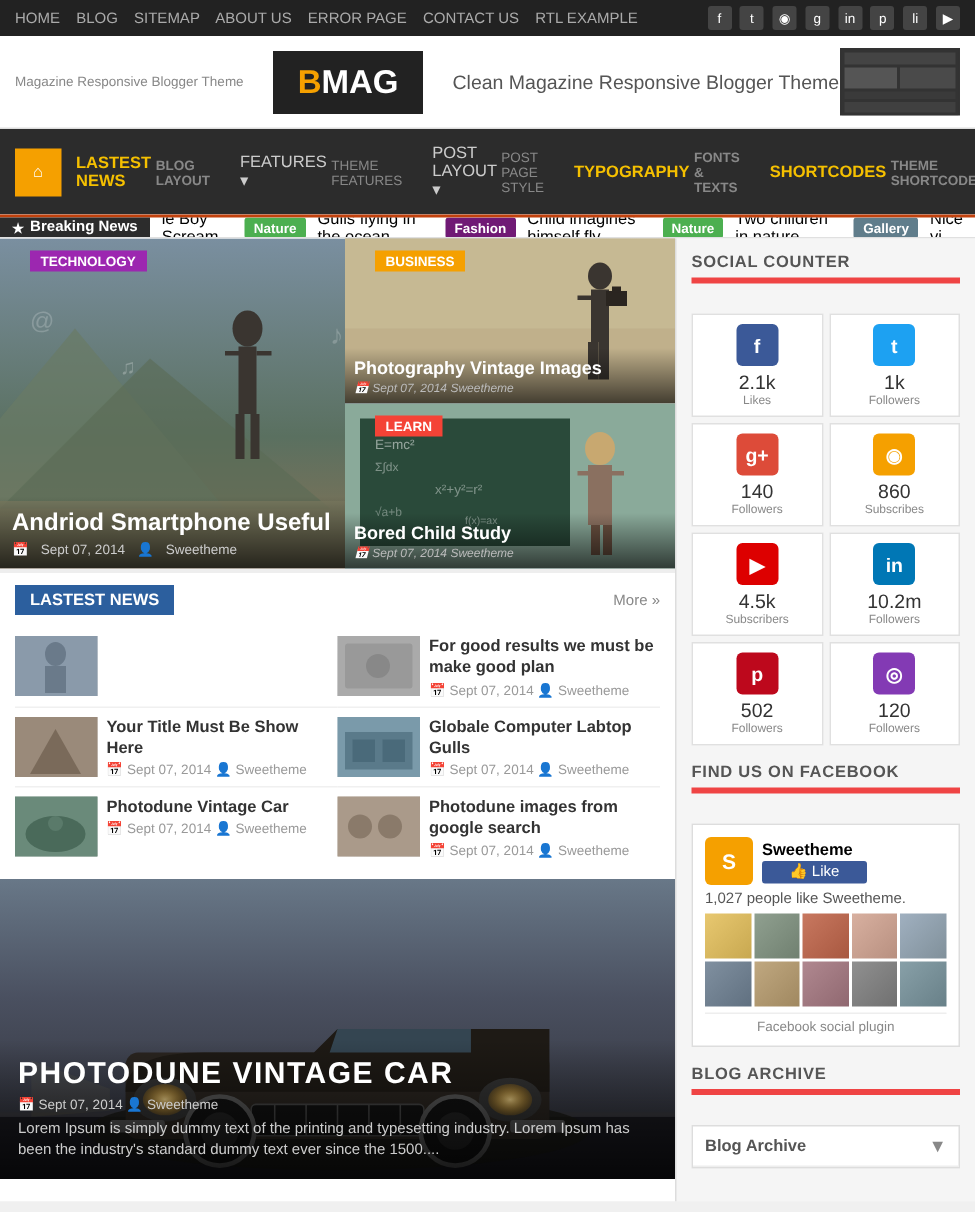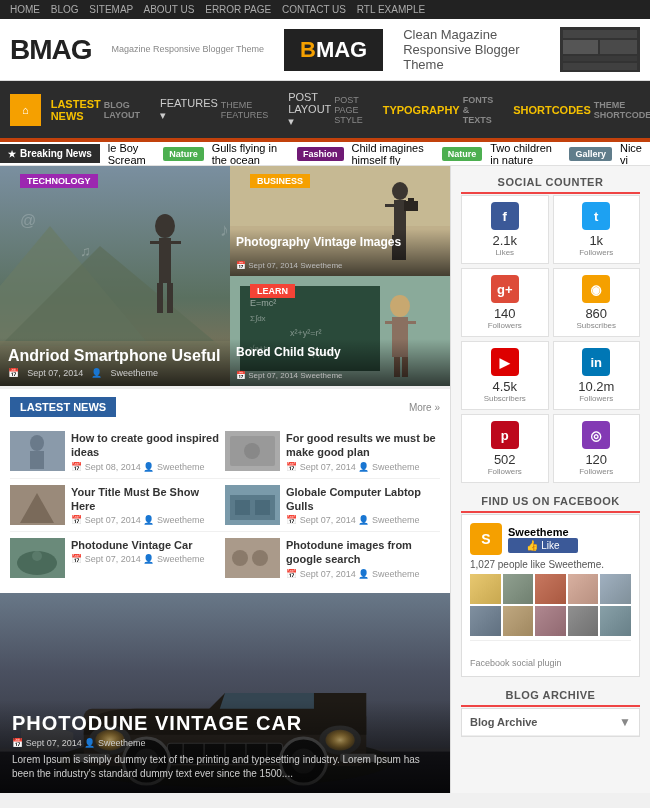--- a/index.html
+++ b/index.html
@@ -22,21 +22,21 @@
 
     
     .main-nav { background: #2c2c2c; display: flex; align-items: center; padding: 0 10px; }
     .main-nav a { color: #ccc; text-decoration: none; padding: 10px 10px; font-size: 11px; display: flex; align-items: center; gap: 3px; }
     .main-nav a.active { color: #fff; font-weight: bold; }
     .main-nav a .nav-sub { font-size: 9px; color: #888; display: block; }
     .nav-home { background: #f5a000; padding: 10px 12px !important; color: #fff !important; }
     .nav-yellow { color: #f5c000 !important; font-weight: bold; }
 
     
-    .breaking-news { background: #fff; border-top: 4px solid #c2410c; border-bottom: 1px solid #e0e0e0; display: flex; align-items: center; padding: 4px 0; overflow: hidden; height: 28px; }
+    .breaking-news { background: #fff; border-top: 2px solid #c2410c; border-bottom: 1px solid #e0e0e0; display: flex; align-items: center; padding: 4px 0; overflow: hidden; height: 16px; }
     .breaking-label { background: #2c2c2c; color: #fff; font-size: 10px; font-weight: bold; padding: 4px 8px; white-space: nowrap; display: flex; align-items: center; gap: 4px; }
     .breaking-label::before { content: '★'; font-size: 9px; }
     .breaking-ticker { display: flex; align-items: center; overflow: hidden; flex: 1; padding: 0 8px; gap: 8px; font-size: 11px; }
     .tag { padding: 2px 6px; color: #fff; font-size: 9px; font-weight: bold; border-radius: 2px; }
     .tag.nature { background: #4caf50; }
     .tag.gallery { background: #607d8b; }
 
     
     .content-wrapper { display: flex; gap: 0; }
     .main-content { flex: 1; background: #fff; }
@@ -49,21 +49,21 @@
     .featured-right { width: 220px; display: flex; flex-direction: column; }
     .featured-right-top { height: 110px; background: linear-gradient(135deg, #a0956e 0%, #c8b896 100%); position: relative; overflow: hidden; }
     .featured-right-bottom { height: 110px; background: linear-gradient(135deg, #5a7a8a 0%, #8aaa9a 100%); position: relative; overflow: hidden; }
 
     .article-overlay { position: absolute; bottom: 0; left: 0; right: 0; padding: 8px; background: linear-gradient(transparent, rgba(0,0,0,0.7)); }
     .article-overlay h3 { color: #fff; font-size: 16px; font-weight: bold; line-height: 1.2; }
     .article-meta { color: #ccc; font-size: 9px; margin-top: 3px; display: flex; gap: 8px; }
 
     .article-overlay-sm { position: absolute; bottom: 0; left: 0; right: 0; padding: 6px; background: linear-gradient(transparent, rgba(0,0,0,0.65)); }
     .article-overlay-sm h4 { color: #fff; font-size: 12px; font-weight: bold; }
-    .article-meta-sm { color: #bbb; font-size: 8px; margin-top: 12px; }
+    .article-meta-sm { color: #bbb; font-size: 8px; margin-top: 2px; font-style: italic; }
 
     .cat-badge { display: inline-block; padding: 2px 7px; font-size: 9px; font-weight: bold; color: #fff; position: absolute; top: 8px; left: 20px; z-index: 2; }
     .cat-tech { background: #9c27b0; }
     .cat-biz { background: #f5a000; }
     .cat-learn { background: #f44336; }
 
     
     .latest-news { padding: 8px 10px; background: #fff; border-top: 3px solid #eee; }
     .section-header { display: flex; align-items: center; justify-content: space-between; margin-bottom: 8px; }
     .section-title { background: #2c5f9e; color: #fff; font-size: 11px; font-weight: bold; padding: 4px 10px; }
@@ -85,21 +85,21 @@
     .vintage-car { position: relative; height: 200px; overflow: hidden; background: linear-gradient(180deg, #6a7a8a 0%, #4a5a6a 30%, #2a3a4a 100%); }
     .car-overlay { position: absolute; bottom: 0; left: 0; right: 0; padding: 12px; background: linear-gradient(transparent, rgba(0,0,0,0.75)); }
     .car-title { color: #fff; font-size: 20px; font-weight: bold; letter-spacing: 1px; }
     .car-meta { color: #ccc; font-size: 9px; margin-top: 3px; }
     .car-desc { color: #ccc; font-size: 10px; margin-top: 5px; line-height: 1.4; }
     .nav-arrows { position: absolute; top: 8px; left: 8px; display: flex; gap: 2px; }
     .arrow-btn { width: 22px; height: 22px; background: rgba(255,255,255,0.2); color: #fff; border: none; cursor: pointer; font-size: 12px; display: flex; align-items: center; justify-content: center; }
 
     
     .sidebar-section { margin-bottom: 12px; }
-    .sidebar-title { font-size: 11px; font-weight: bold; color: #555; border-bottom: 2px solid #ef4444; padding-bottom: 4px; margin-bottom: 1px; text-transform: uppercase; letter-spacing: 0.5px; text-align: center; }
+    .sidebar-title { font-size: 11px; font-weight: bold; color: #555; border-bottom: 4px solid #ef4444; padding-bottom: 4px; margin-bottom: 20px; text-transform: uppercase; letter-spacing: 0.5px; }
     
     
     .social-grid { display: grid; grid-template-columns: 1fr 1fr; gap: 4px; }
     .social-item { background: #fff; border: 1px solid #e0e0e0; padding: 6px; text-align: center; }
     .social-icon { width: 28px; height: 28px; border-radius: 4px; margin: 0 auto 3px; display: flex; align-items: center; justify-content: center; color: #fff; font-size: 13px; font-weight: bold; }
     .si-fb { background: #3b5998; }
     .si-tw { background: #1da1f2; }
     .si-gp { background: #dd4b39; }
     .si-yt-sub { background: #f5a000; }
     .si-yt { background: #dd0000; }
@@ -121,47 +121,54 @@
     .fb-thumb:nth-child(1) { background: linear-gradient(135deg, #e8c870 0%, #c8a850 100%); }
     .fb-thumb:nth-child(2) { background: linear-gradient(135deg, #90a090 0%, #708070 100%); }
     .fb-thumb:nth-child(3) { background: linear-gradient(135deg, #c87860 0%, #a85840 100%); }
     .fb-thumb:nth-child(4) { background: linear-gradient(135deg, #d8b0a0 0%, #b89080 100%); }
     .fb-thumb:nth-child(5) { background: linear-gradient(135deg, #a0b0c0 0%, #80909a 100%); }
     .fb-thumb:nth-child(6) { background: linear-gradient(135deg, #8090a0 0%, #607080 100%); }
     .fb-thumb:nth-child(7) { background: linear-gradient(135deg, #c0a880 0%, #a08860 100%); }
     .fb-thumb:nth-child(8) { background: linear-gradient(135deg, #b08890 0%, #906870 100%); }
     .fb-thumb:nth-child(9) { background: linear-gradient(135deg, #909090 0%, #707070 100%); }
     .fb-thumb:nth-child(10) { background: linear-gradient(135deg, #88a0a8 0%, #688088 100%); }
-    .fb-plugin { font-size: 9px; color: #888; margin-top: 4px; border-top: 1px solid #eee; padding-top: 17px; }
+    .fb-plugin { font-size: 9px; color: #888; margin-top: 4px; text-align: center; border-top: 1px solid #eee; padding-top: 3px; }
 
     
     .blog-archive { background: #fff; border: 1px solid #ddd; }
     .archive-header { display: flex; align-items: center; justify-content: space-between; padding: 6px 8px; border-bottom: 1px solid #eee; }
     .archive-title { font-size: 11px; font-weight: bold; color: #555; }
     .archive-arrow { font-size: 12px; color: #888; cursor: pointer; }
   </style>
 </head>
 <body>
 
 <div class="top-bar">
   <div class="top-bar-nav">
     <a>HOME</a>
     <a>BLOG</a>
     <a>SITEMAP</a>
     <a>ABOUT US</a>
     <a>ERROR PAGE</a>
     <a>CONTACT US</a>
     <a>RTL EXAMPLE</a>
   </div>
+  <div class="top-bar-social">
+    <span>f</span>
+    <span>t</span>
+    <span>◉</span>
+    <span>g</span>
+    <span>in</span>
+    <span>p</span>
+    <span>li</span>
+    <span>▶</span>
+  </div>
 </div>
 
 <div class="header">
-  <div class="logo">
-    <span>B</span><span style="color:#222;">MAG</span>
-  </div>
   <div style="font-size:9px;color:#888;margin-right:20px;line-height:1.3;">Magazine Responsive Blogger Theme</div>
   <div class="header-center">
     <span class="b">B</span>
       <span class="mag">MAG</span>
   </div>
   <div class="header-tagline">Clean Magazine Responsive Blogger Theme</div>
   <div class="header-preview">
     <svg width="78" height="44" viewBox="0 0 78 44">
       <rect width="78" height="44" fill="#333"></rect>
       <rect x="2" y="2" width="74" height="8" fill="#444"></rect>
@@ -324,26 +331,20 @@
       <div class="news-grid">
 
         <div class="news-item">
           <div class="news-item-img news-item-img-1">
             <svg width="55" height="40" viewBox="0 0 55 40">
               <rect width="55" height="40" fill="#8a9aaa"></rect>
               <ellipse cx="27" cy="12" rx="7" ry="8" fill="#6a7a8a"></ellipse>
               <rect x="20" y="20" width="14" height="18" fill="#6a7a8a"></rect>
             </svg>
           </div>
-          <div class="news-item-content">
-            <h5>How to create good inspired ideas</h5>
-            <div class="news-item-meta">
-              📅 <span>Sept 08, 2014</span> 👤 <span>Sweetheme</span>
-            </div>
-          </div>
         </div>
         <div class="news-item">
           <div class="news-item-img news-item-img-4">
             <svg width="55" height="40" viewBox="0 0 55 40">
               <rect width="55" height="40" fill="#aaaaaa"></rect>
               <rect x="5" y="5" width="45" height="30" fill="#999" rx="2"></rect>
               <circle cx="27" cy="20" r="8" fill="#888"></circle>
             </svg>
           </div>
           <div class="news-item-content">

